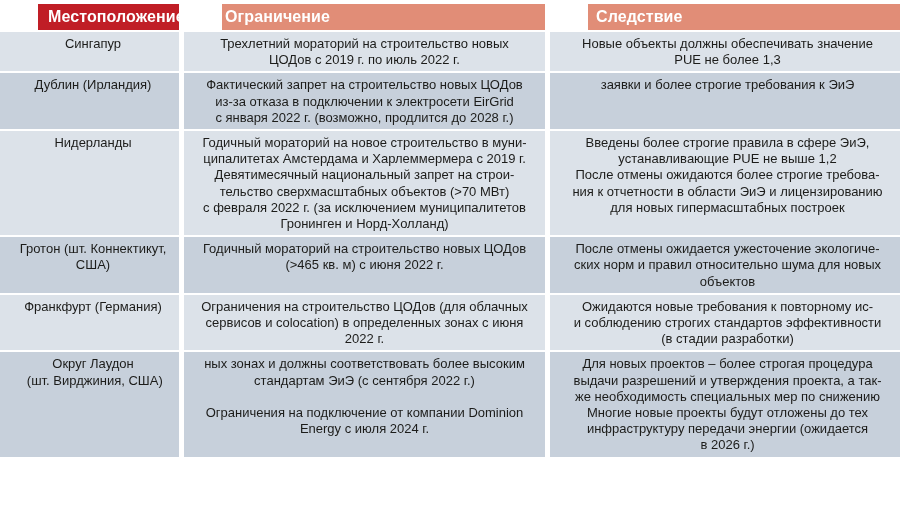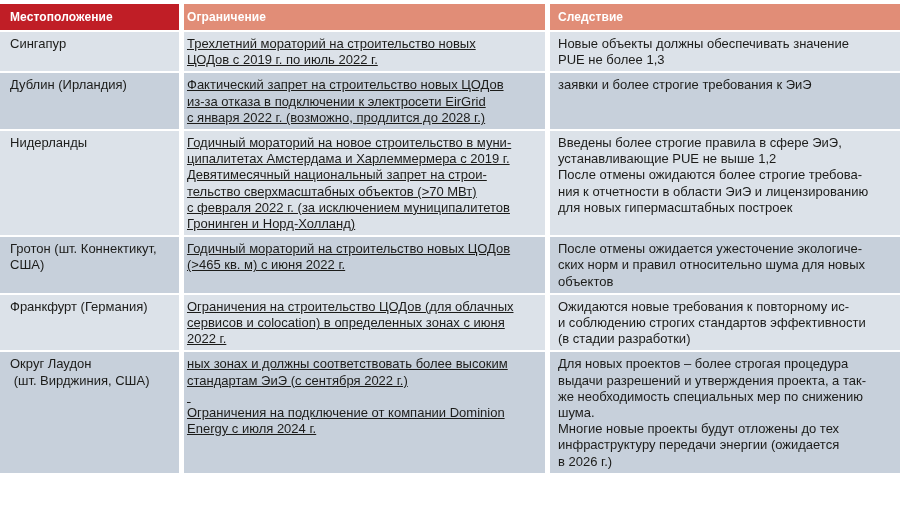--- a/index.html
+++ b/index.html
@@ -22,43 +22,45 @@
     grid-template-columns: 179px 361px 350px;
     column-gap: 5px;
     row-gap: 2px;
     width: 900px;
   }
   .hcell {
     height: 26px;
     display: flex;
     align-items: center;
     color: var(--header-text, #ffffff);
-    font-size: 12px;
+    font-size: 16px;
     font-weight: bold;
     letter-spacing: 0.1px;
     box-sizing: border-box;
+    margin-left: 38px;
   }
   .hc-location  { background: var(--header-red, #c01e26);   padding-left: 10px; }
   .hc-restriction { background: var(--header-salmon, #e18d77); padding-left: 3px; }
   .hc-consequence { background: var(--header-salmon, #e18d77); padding-left: 8px; text-align: center; }
 
   .row-wrap { display: contents; }
 
   .cell {
     box-sizing: border-box;
     padding: 4px 3px 3px 1px;
     color: var(--body-text, #1c1c1a);
     font-size: 13px;
     line-height: 16.2px;
+    text-align: center;
   }
   .cell.light { background: var(--row-light, #dce2e9); }
   .cell.dark  { background: var(--row-dark, #c7d0db); }
 
   .col-location    { padding-left: 10px; }
-  .col-restriction { padding-left: 3px; text-decoration: underline;  }
+  .col-restriction { padding-left: 3px;  }
   .col-consequence { padding-left: 8px;  }
 
   .line {
     white-space: pre-wrap;
   }
 </style>
 </head>
 <body>
 
 <div class="page">
@@ -129,19 +131,18 @@
         </div><div class="cell col-restriction dark">
           <div class="line">ных зонах и должны соответствовать более высоким</div>
           <div class="line">стандартам ЭиЭ (с сентября 2022 г.)</div>
           <div class="line">&nbsp;</div>
           <div class="line">Ограничения на подключение от компании Dominion</div>
           <div class="line">Energy с июля 2024 г.</div>
         </div><div class="cell col-consequence dark">
           <div class="line">Для новых проектов – более строгая процедура</div>
           <div class="line">выдачи разрешений и утверждения проекта, а так-</div>
           <div class="line">же необходимость специальных мер по снижению</div>
-          <div class="line">шума.</div>
           <div class="line">Многие новые проекты будут отложены до тех</div>
           <div class="line">инфраструктуру передачи энергии (ожидается</div>
           <div class="line">в 2026 г.)</div>
         </div></div>
     </div>
 </div>
 
 </body></html>

